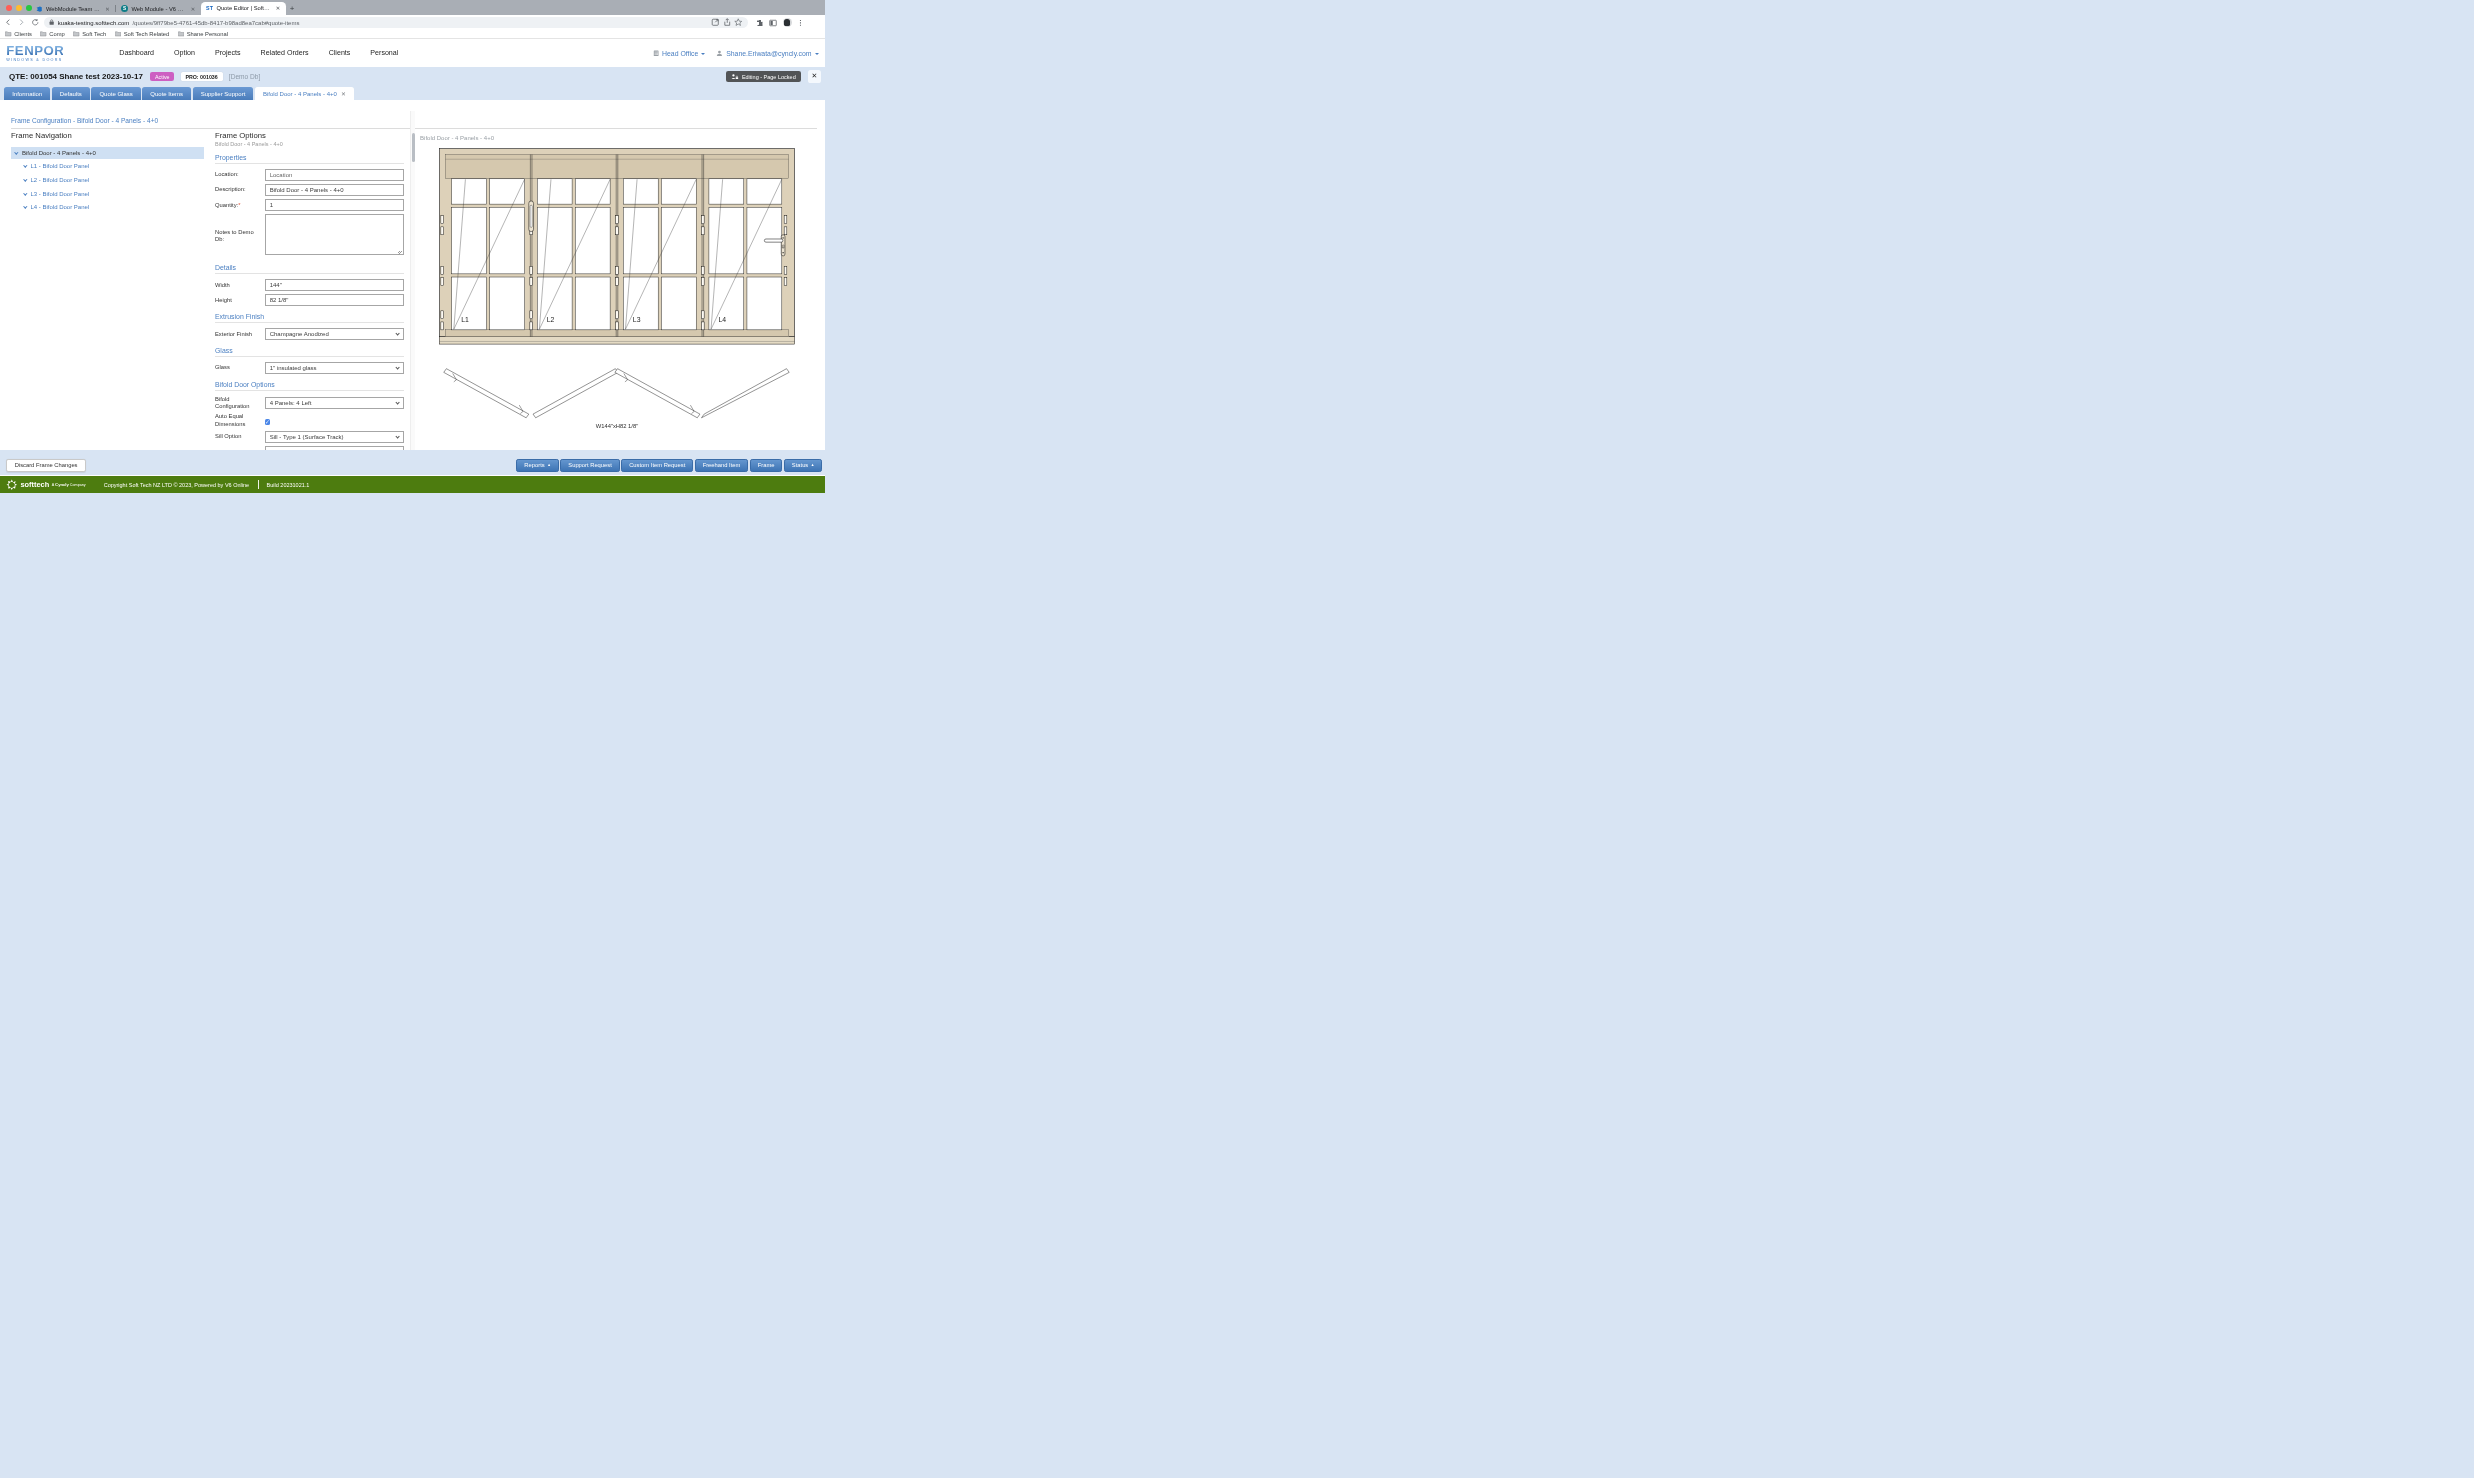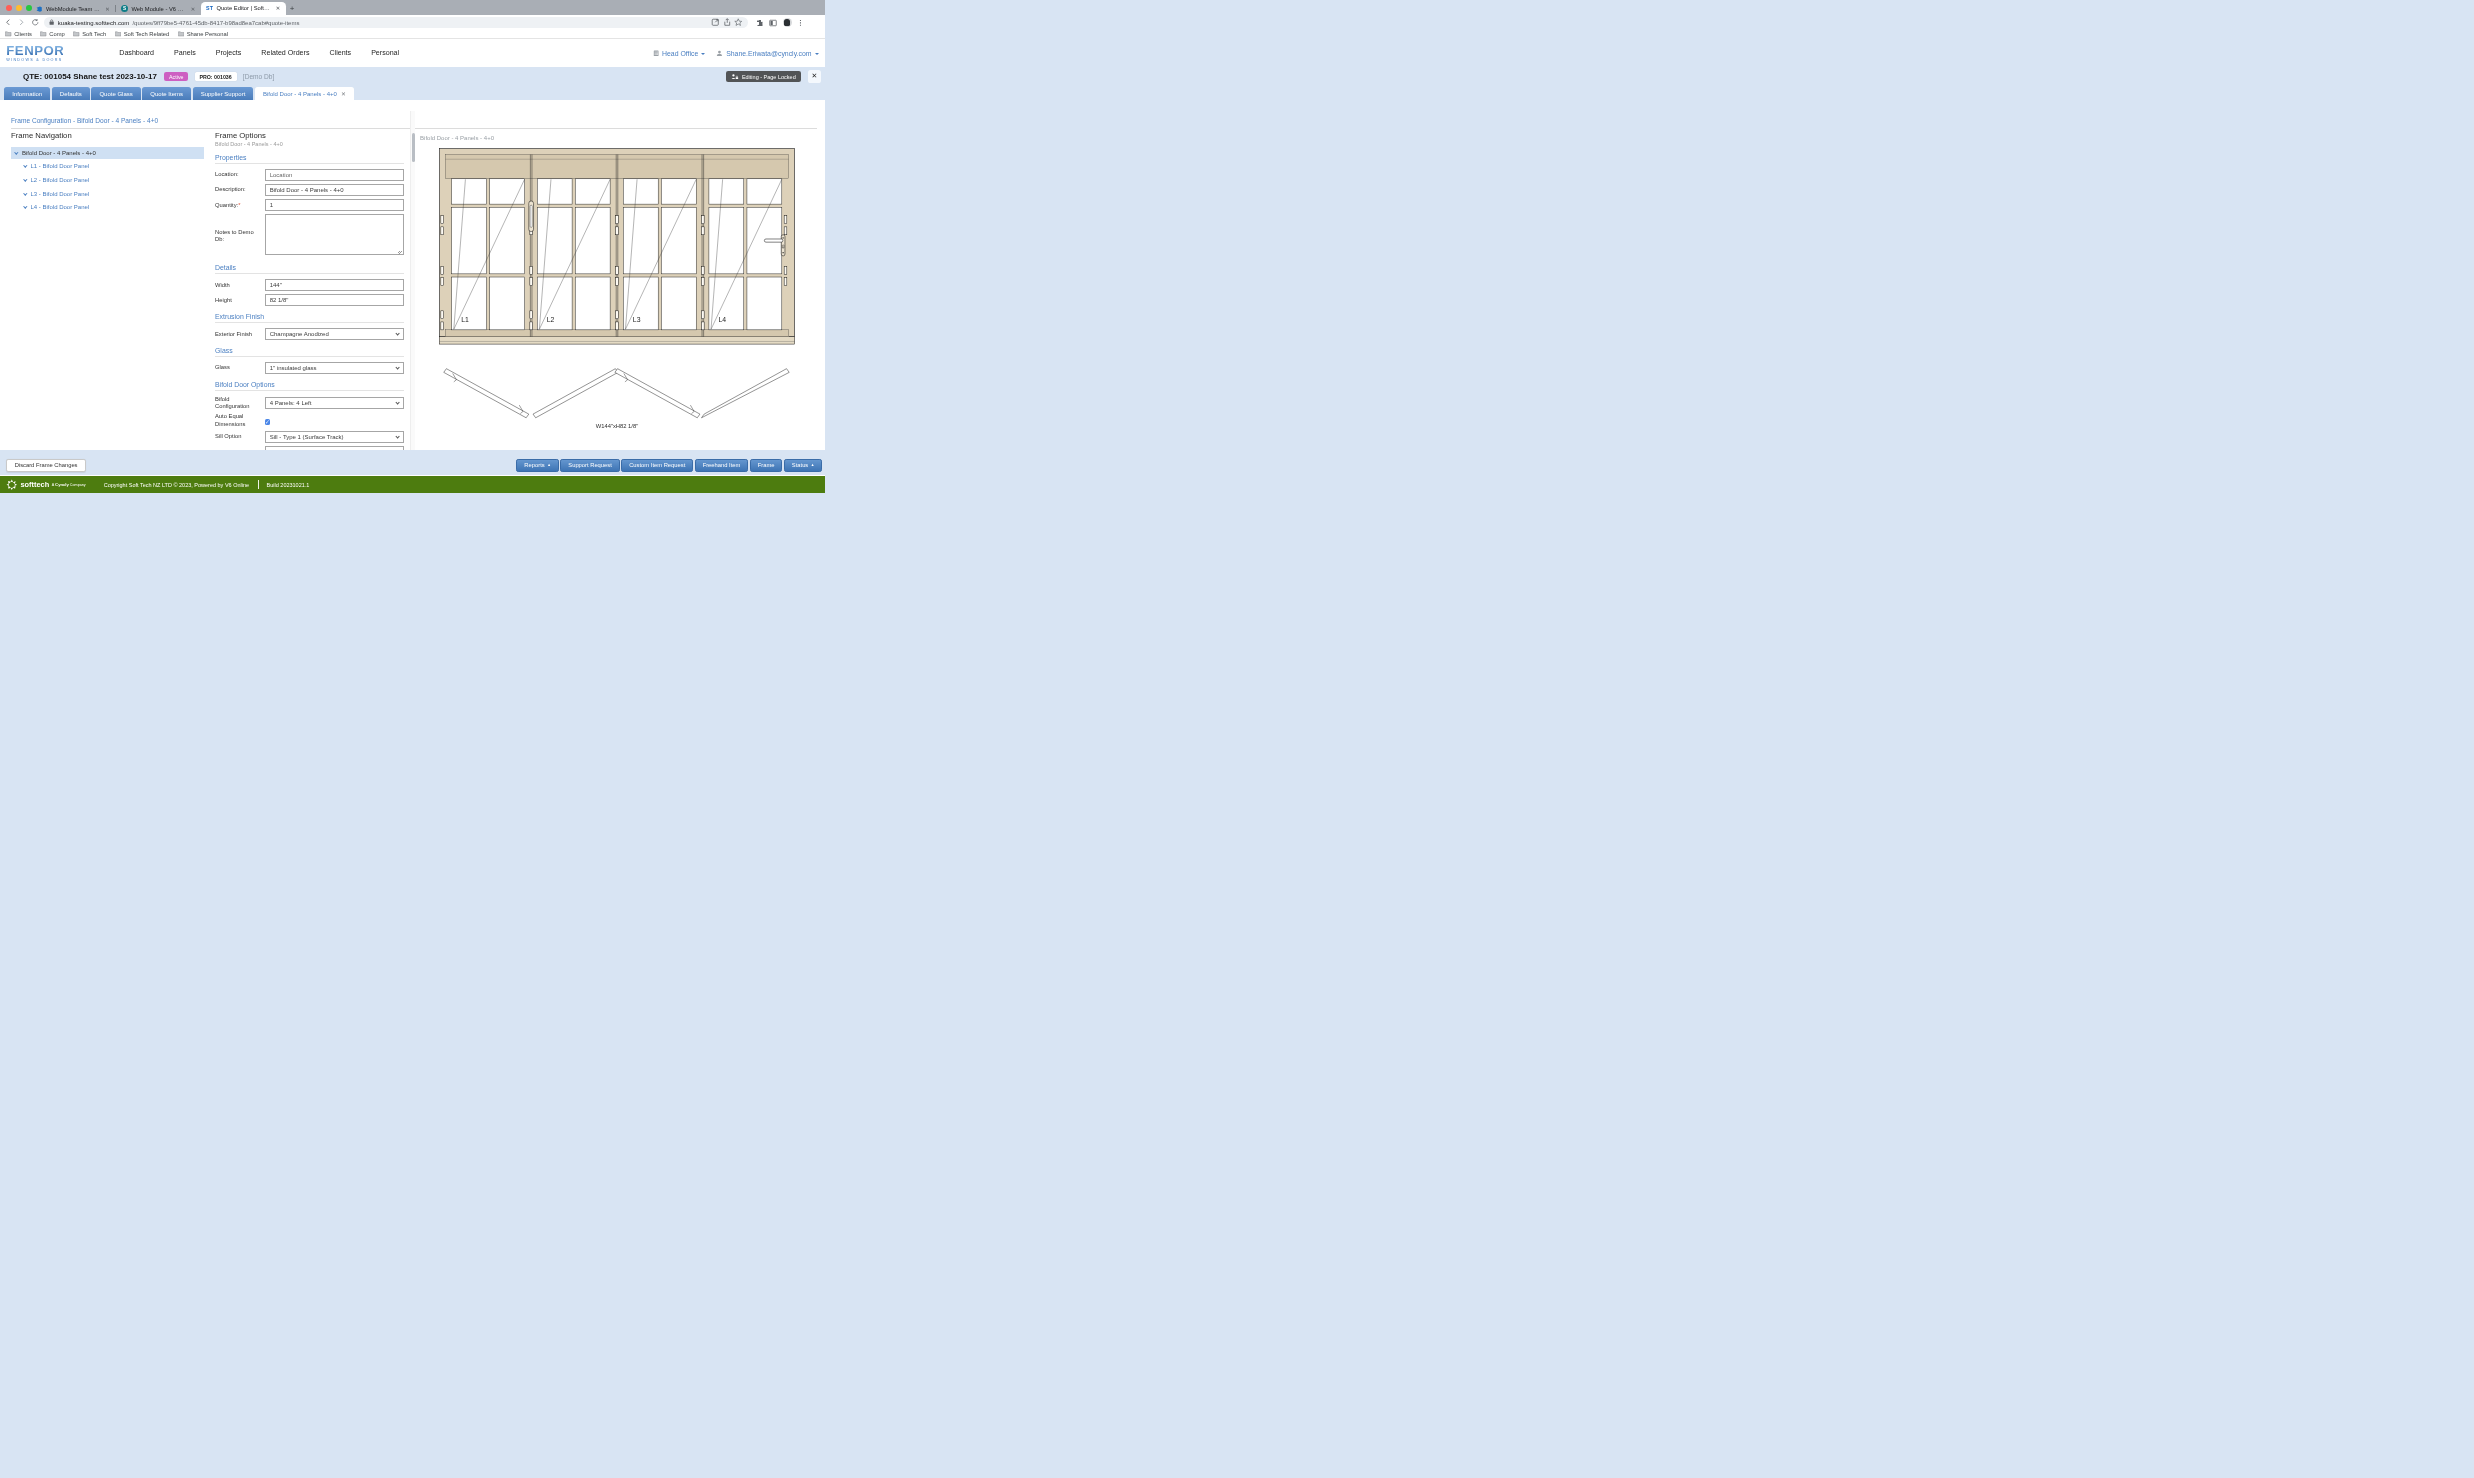--- a/index.html
+++ b/index.html
@@ -38,21 +38,21 @@
   .brand { margin-left:6.3px; width:57px; text-align:left; }
   .brand .word { font-size:13.2px; font-weight:800; letter-spacing:0.5px; background:linear-gradient(180deg,#8fc0ec 0%,#2f67ab 100%); -webkit-background-clip:text; background-clip:text; color:transparent; line-height:13.2px; }
   .brand .sub { font-size:3.7px; letter-spacing:1.3px; color:#3d79c0; margin-top:1.1px; }
   .navlinks { display:flex; gap:20px; margin-left:18px; font-size:7.1px; color:#1f1f1f;padding-left:38px; }
   .navlinks span { cursor:pointer; }
   .nav-right { position:absolute; right:6.3px; display:flex; align-items:center; gap:10.6px; font-size:6.9px; color:#4a7fc1; }
   .nav-right .grp { display:flex; align-items:center; gap:3.2px; cursor:pointer; }
   .caret { width:0; height:0; border-left:2.1px solid transparent; border-right:2.1px solid transparent; border-top:2.6px solid #4a7fc1; margin-top:1.1px; }
 
   
-  .quotebar { position:absolute; left:0; top:67px; width:100%; height:19px; background:#d8e4f3; display:flex; align-items:center; padding:0 23px; }
+  .quotebar { position:absolute; left:0; top:67px; width:100%; height:19px; background:#d8e4f3; display:flex; align-items:center; padding:0 9px; }
   .qtitle { font-size:8px; font-weight:bold; color:#141414; }
   .badge-active { margin-left:7.4px; background:#cd5fc2; color:#fff; font-size:5.3px; padding:1.6px 4.8px; border-radius:2.1px; }
   .badge-pro { margin-left:6.3px; background:#fff; color:#1b1b1b; font-size:5.3px; font-weight:bold; padding:1.6px 4.8px; border-radius:1.6px; box-shadow:0 0 1.1px rgba(0,0,0,.15); }
   .demo-db { margin-left:6.3px; color:#8d9aa8; font-size:6.6px; }
   .lockbtn { position:absolute; right:24px; background:#525456; color:#fff; border:none; border-radius:2.1px; font-size:5.5px; padding:2.1px 5.3px; display:flex; align-items:center; gap:3.2px; font-family:inherit; }
   .closebtn { position:absolute; right:4.2px; width:12.7px; height:12.7px; background:#f4f8fd; border:none; border-radius:2.6px; color:#2b2b2b; font-size:6.9px; line-height:12.7px; text-align:center; }
 
   
   .qtabs { position:absolute; left:0; top:86px; width:100%; height:14.3px; background:#d8e4f3; display:flex; align-items:flex-end; gap:1.6px; padding:0 0 0 4.2px; }
   .qtab { background:linear-gradient(180deg,#6b9ad4 0%,#4a7cba 100%); color:#fff; font-size:6px; padding:3.2px 8px 3.7px; border-radius:2.6px 2.6px 0 0; cursor:pointer; }
@@ -226,21 +226,21 @@
     </span>
   </div>
 
   <div class="appnav">
     <div class="brand">
       <div class="word">FENPORT</div>
       <div class="sub">WINDOWS &amp; DOORS</div>
     </div>
     <div class="navlinks">
       <span>Dashboard</span>
-      <span>Panels</span>
+      <span>Option</span>
       <span>Projects</span>
       <span>Related Orders</span>
       <span>Clients</span>
       <span>Personal</span>
     </div>
     <div class="nav-right">
       <span class="grp">
         <svg width="6.3" height="6.9" viewBox="0 0 12 13">
             <rect x="1.5" y="1" width="9" height="11.5" rx="1" fill="#9aa0a6"></rect>
             <g fill="#fff">

